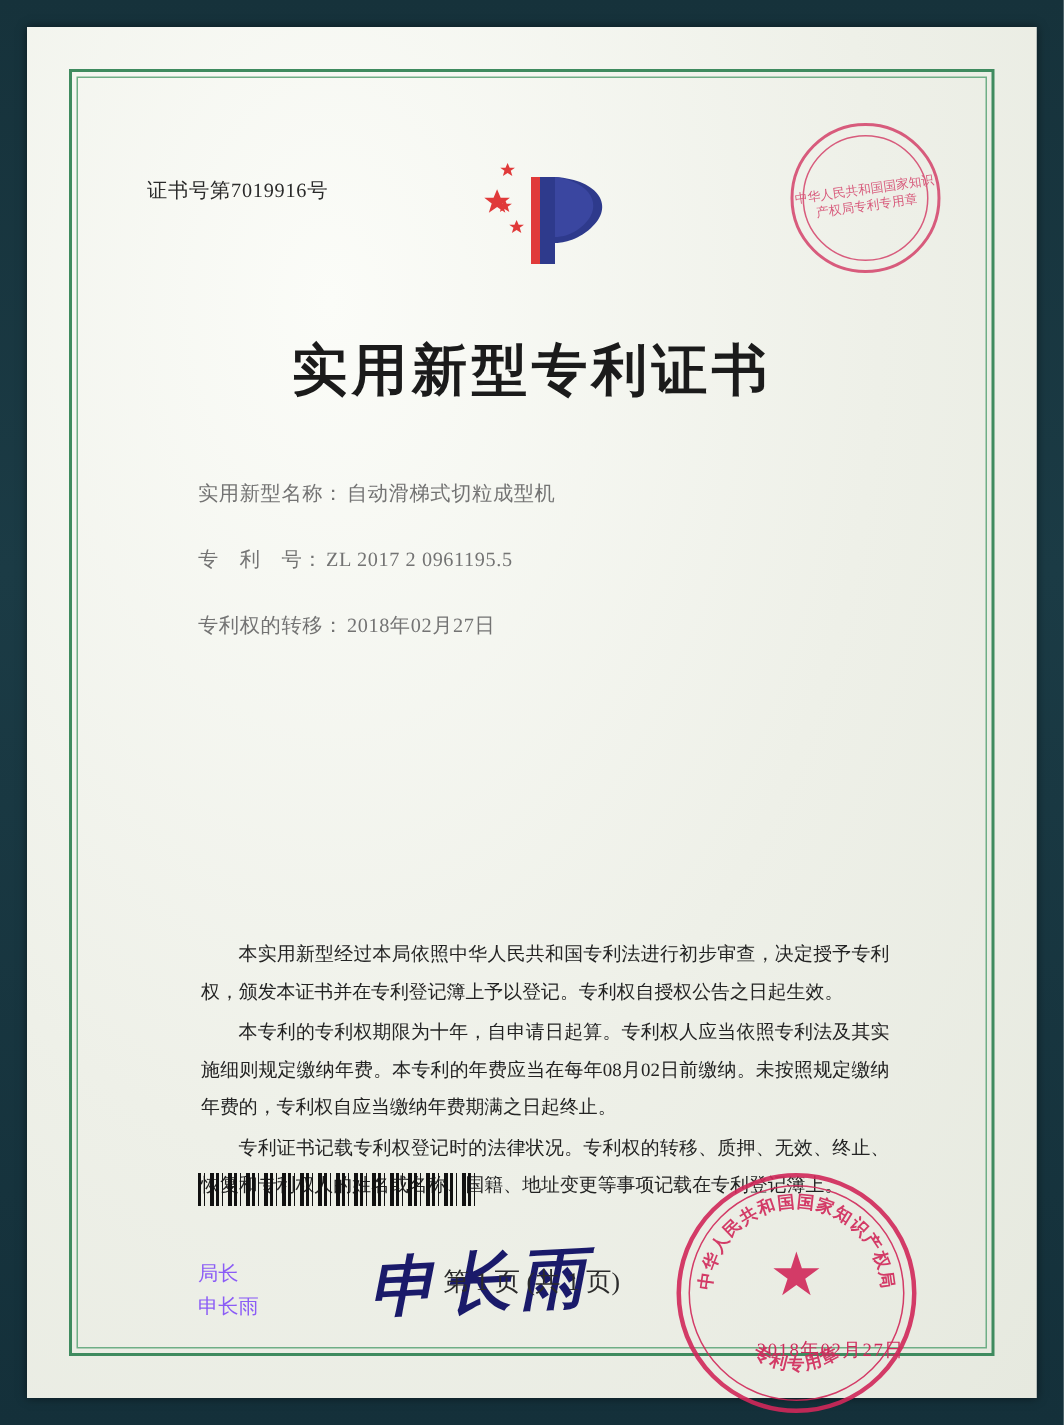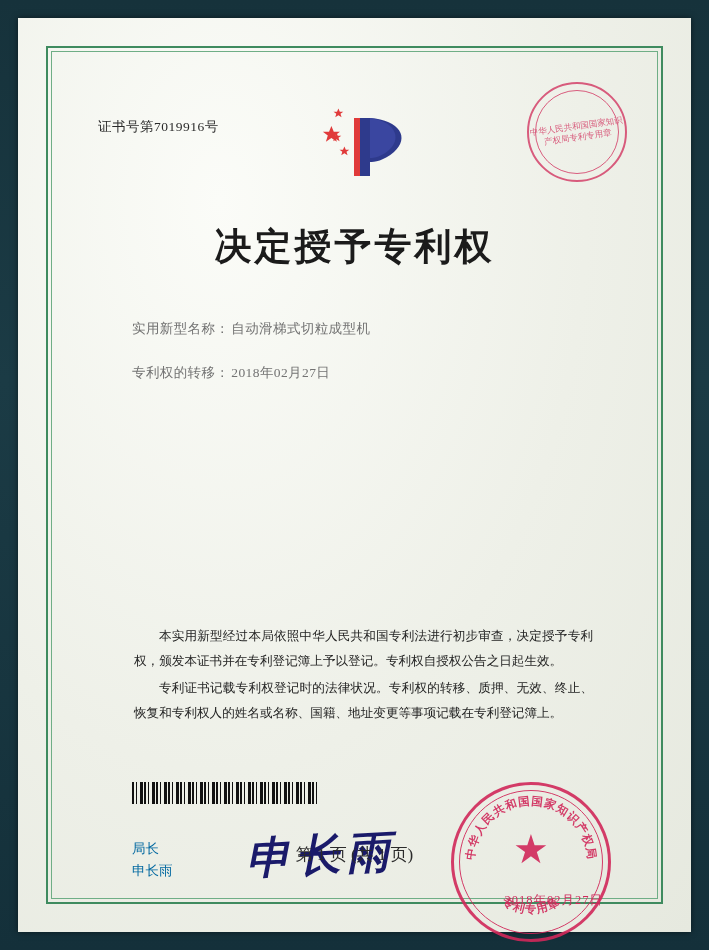--- a/index.html
+++ b/index.html
@@ -96,21 +96,21 @@
     position:absolute;left:86px;top:736px;width:186px;height:22px;
     background:
       repeating-linear-gradient(90deg,
         #111 0px,#111 2px,transparent 2px,transparent 4px,
         #111 4px,#111 5px,transparent 5px,transparent 8px,
         #111 8px,#111 11px,transparent 11px,transparent 12px);
   }
   
   .sig-label{
     position:absolute;left:86px;top:792px;
-    font-size:13.5px;line-height:22px;color:#0369a1;
+    font-size:13.5px;line-height:22px;color:#8b5cf6;
   }
   .sig-hand{
     position:absolute;left:200px;top:780px;
     font-size:44px;color:#1a1a6a;
     font-family:"Liberation Serif", serif;
     font-style:italic;font-weight:bold;
     letter-spacing:6px;
     transform:rotate(-3deg);
   }
   
@@ -166,33 +166,37 @@
           <polygon points="12,38 14,42.5 19,42.5 15,45.5 16.5,50.5 12,47.5 7.5,50.5 9,45.5 5,42.5 10,42.5" fill="#e03a3a" transform="translate(14,2) scale(.7)"></polygon>
           <polygon points="12,38 14,42.5 19,42.5 15,45.5 16.5,50.5 12,47.5 7.5,50.5 9,45.5 5,42.5 10,42.5" fill="#e03a3a" transform="translate(22,16) scale(.7)"></polygon>
         </svg>
       </div>
 
       <div class="seal-top">
         <div class="seal-ring"></div>
         <div class="seal-inner">中华人民共和国国家知识产权局专利专用章</div>
       </div>
 
-      <div class="title">决定授予专利权</div>
+      <div class="title">实用新型专利证书</div>
 
       <div class="fields">
         <div class="field">
           <span class="lbl">实用新型名称：</span><span class="val">自动滑梯式切粒成型机</span>
         </div>
         <div class="field">
+          <span class="lbl">专　利　号：</span><span class="val">ZL 2017 2 0961195.5</span>
+        </div>
+        <div class="field">
           <span class="lbl">专利权的转移：</span><span class="val">2018年02月27日</span>
         </div>
       </div>
 
       <div class="paras">
         <p class="para">本实用新型经过本局依照中华人民共和国专利法进行初步审查，决定授予专利权，颁发本证书并在专利登记簿上予以登记。专利权自授权公告之日起生效。</p>
+        <p class="para">本专利的专利权期限为十年，自申请日起算。专利权人应当依照专利法及其实施细则规定缴纳年费。本专利的年费应当在每年08月02日前缴纳。未按照规定缴纳年费的，专利权自应当缴纳年费期满之日起终止。</p>
         <p class="para">专利证书记载专利权登记时的法律状况。专利权的转移、质押、无效、终止、恢复和专利权人的姓名或名称、国籍、地址变更等事项记载在专利登记簿上。</p>
       </div>
 
       <div class="barcode"></div>
 
       <div class="sig-label">
         <div>局长</div>
         <div>申长雨</div>
       </div>
 

